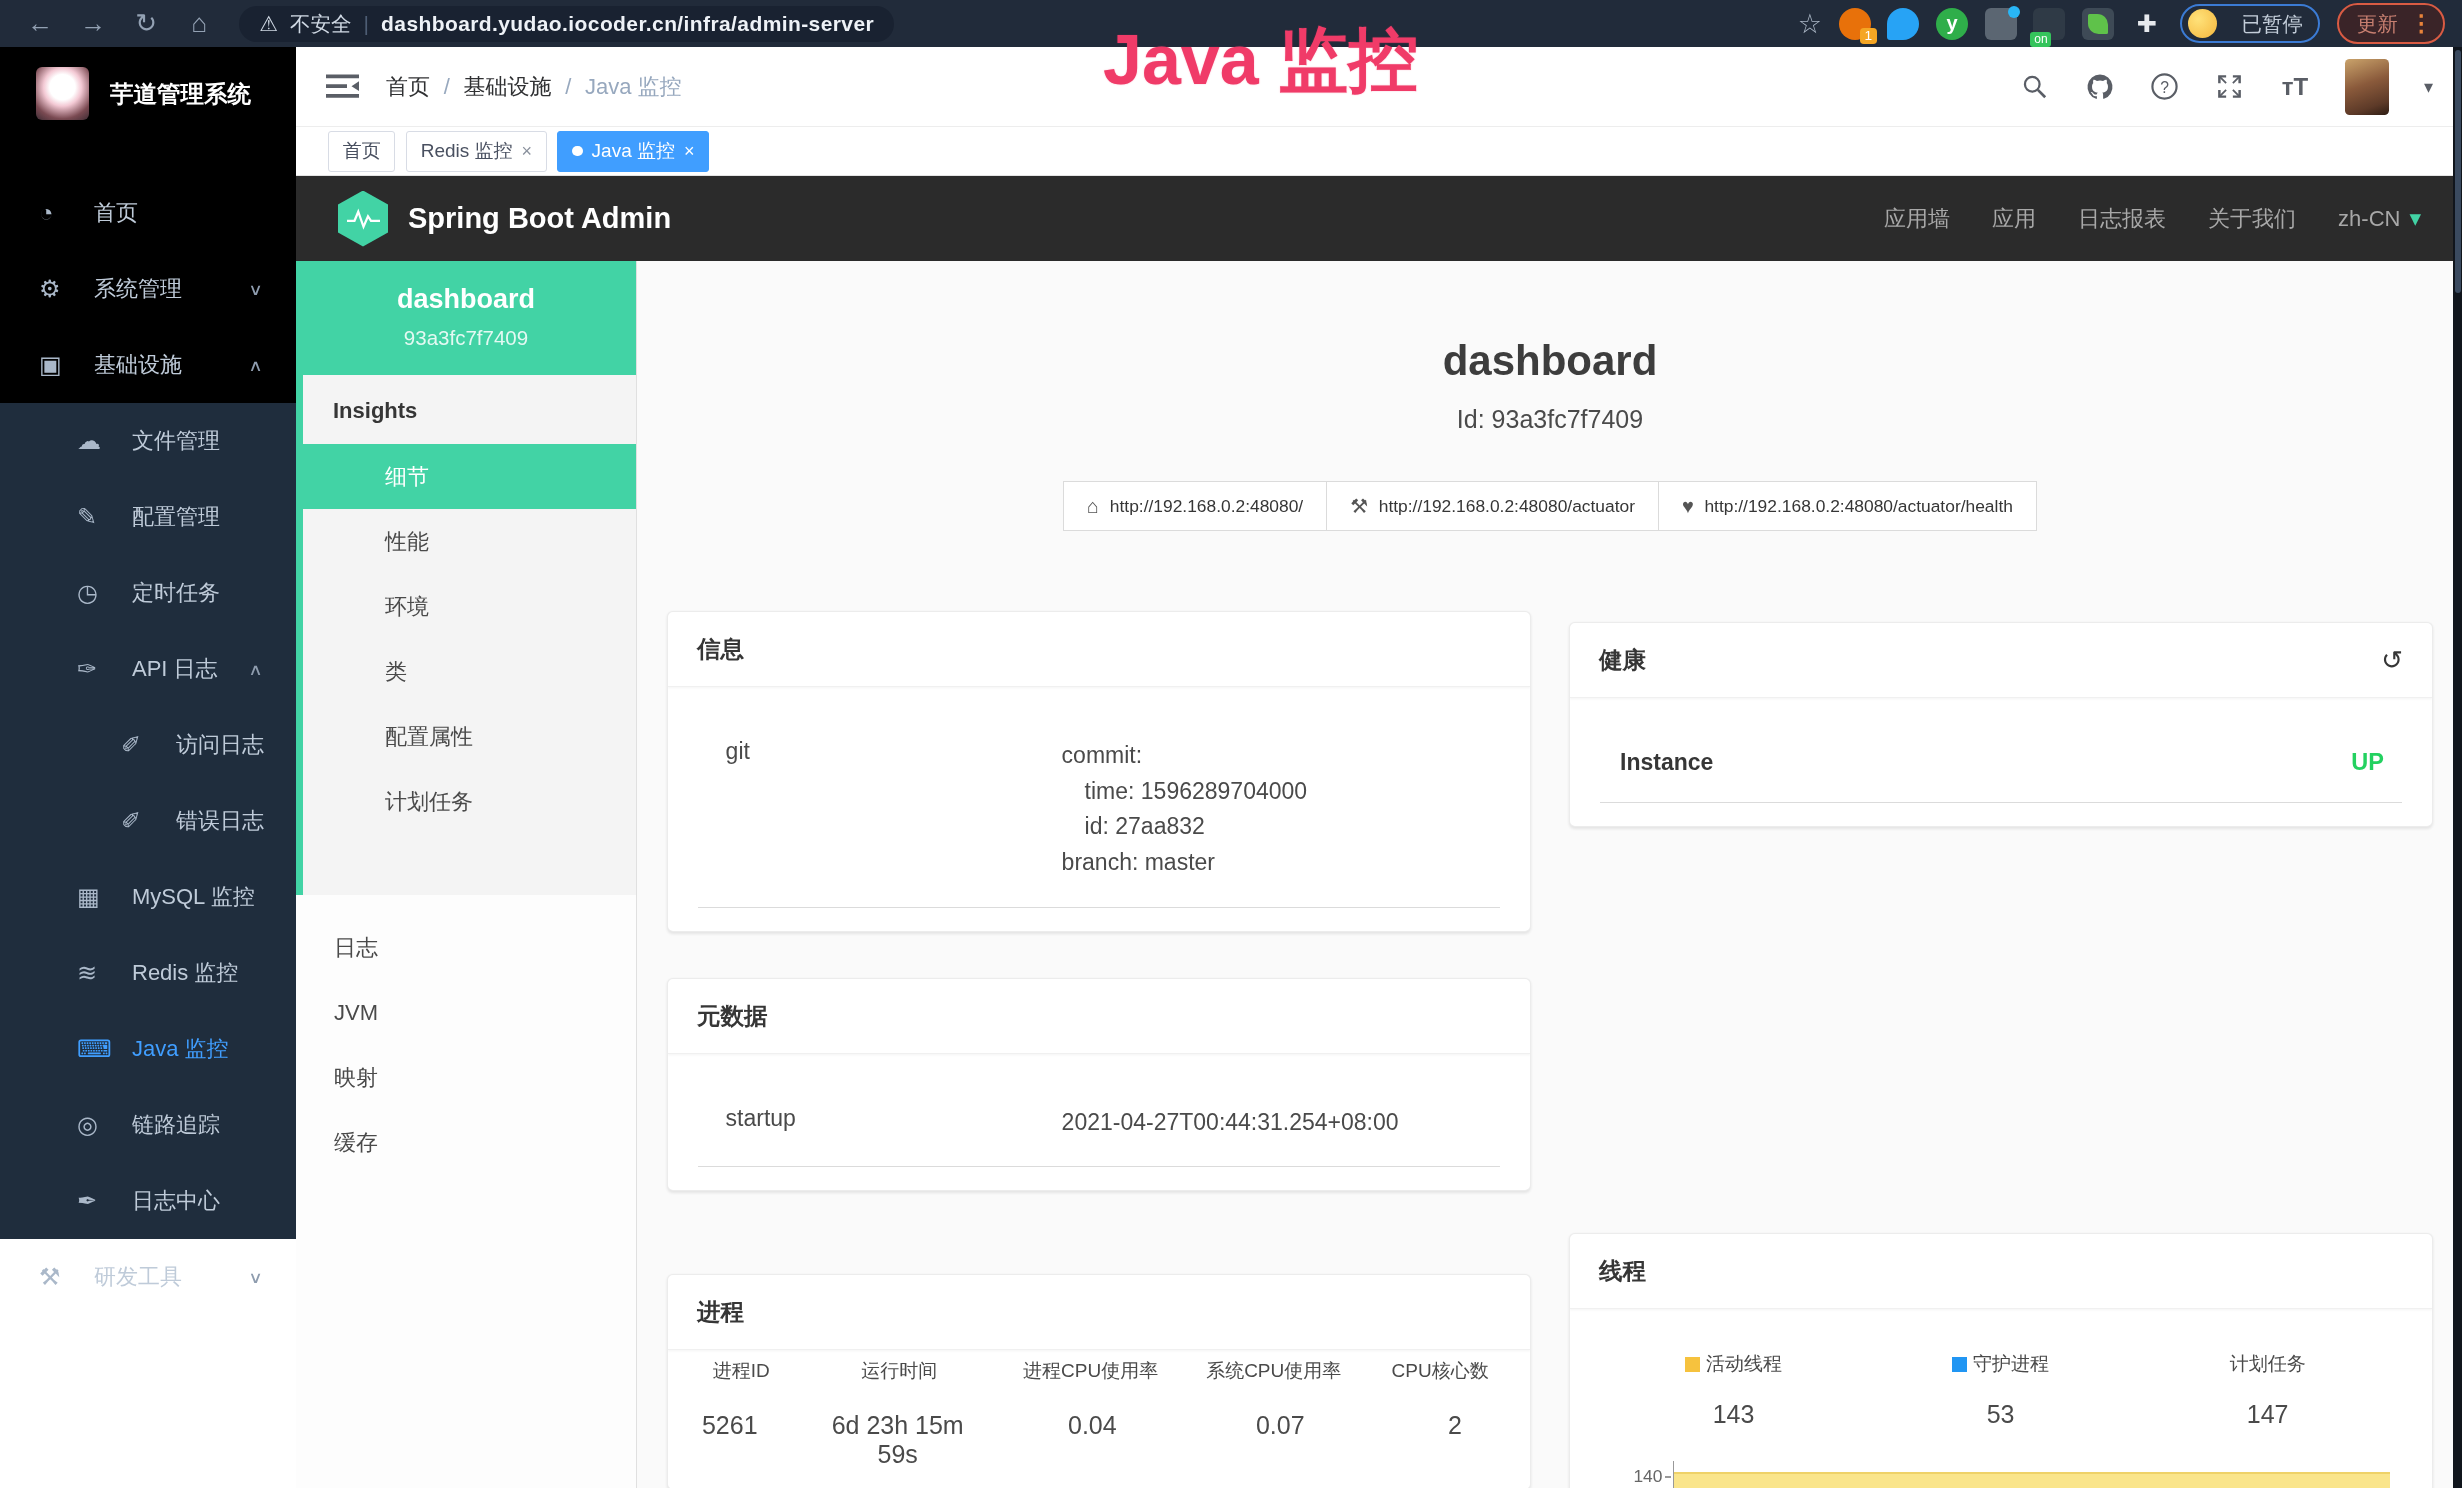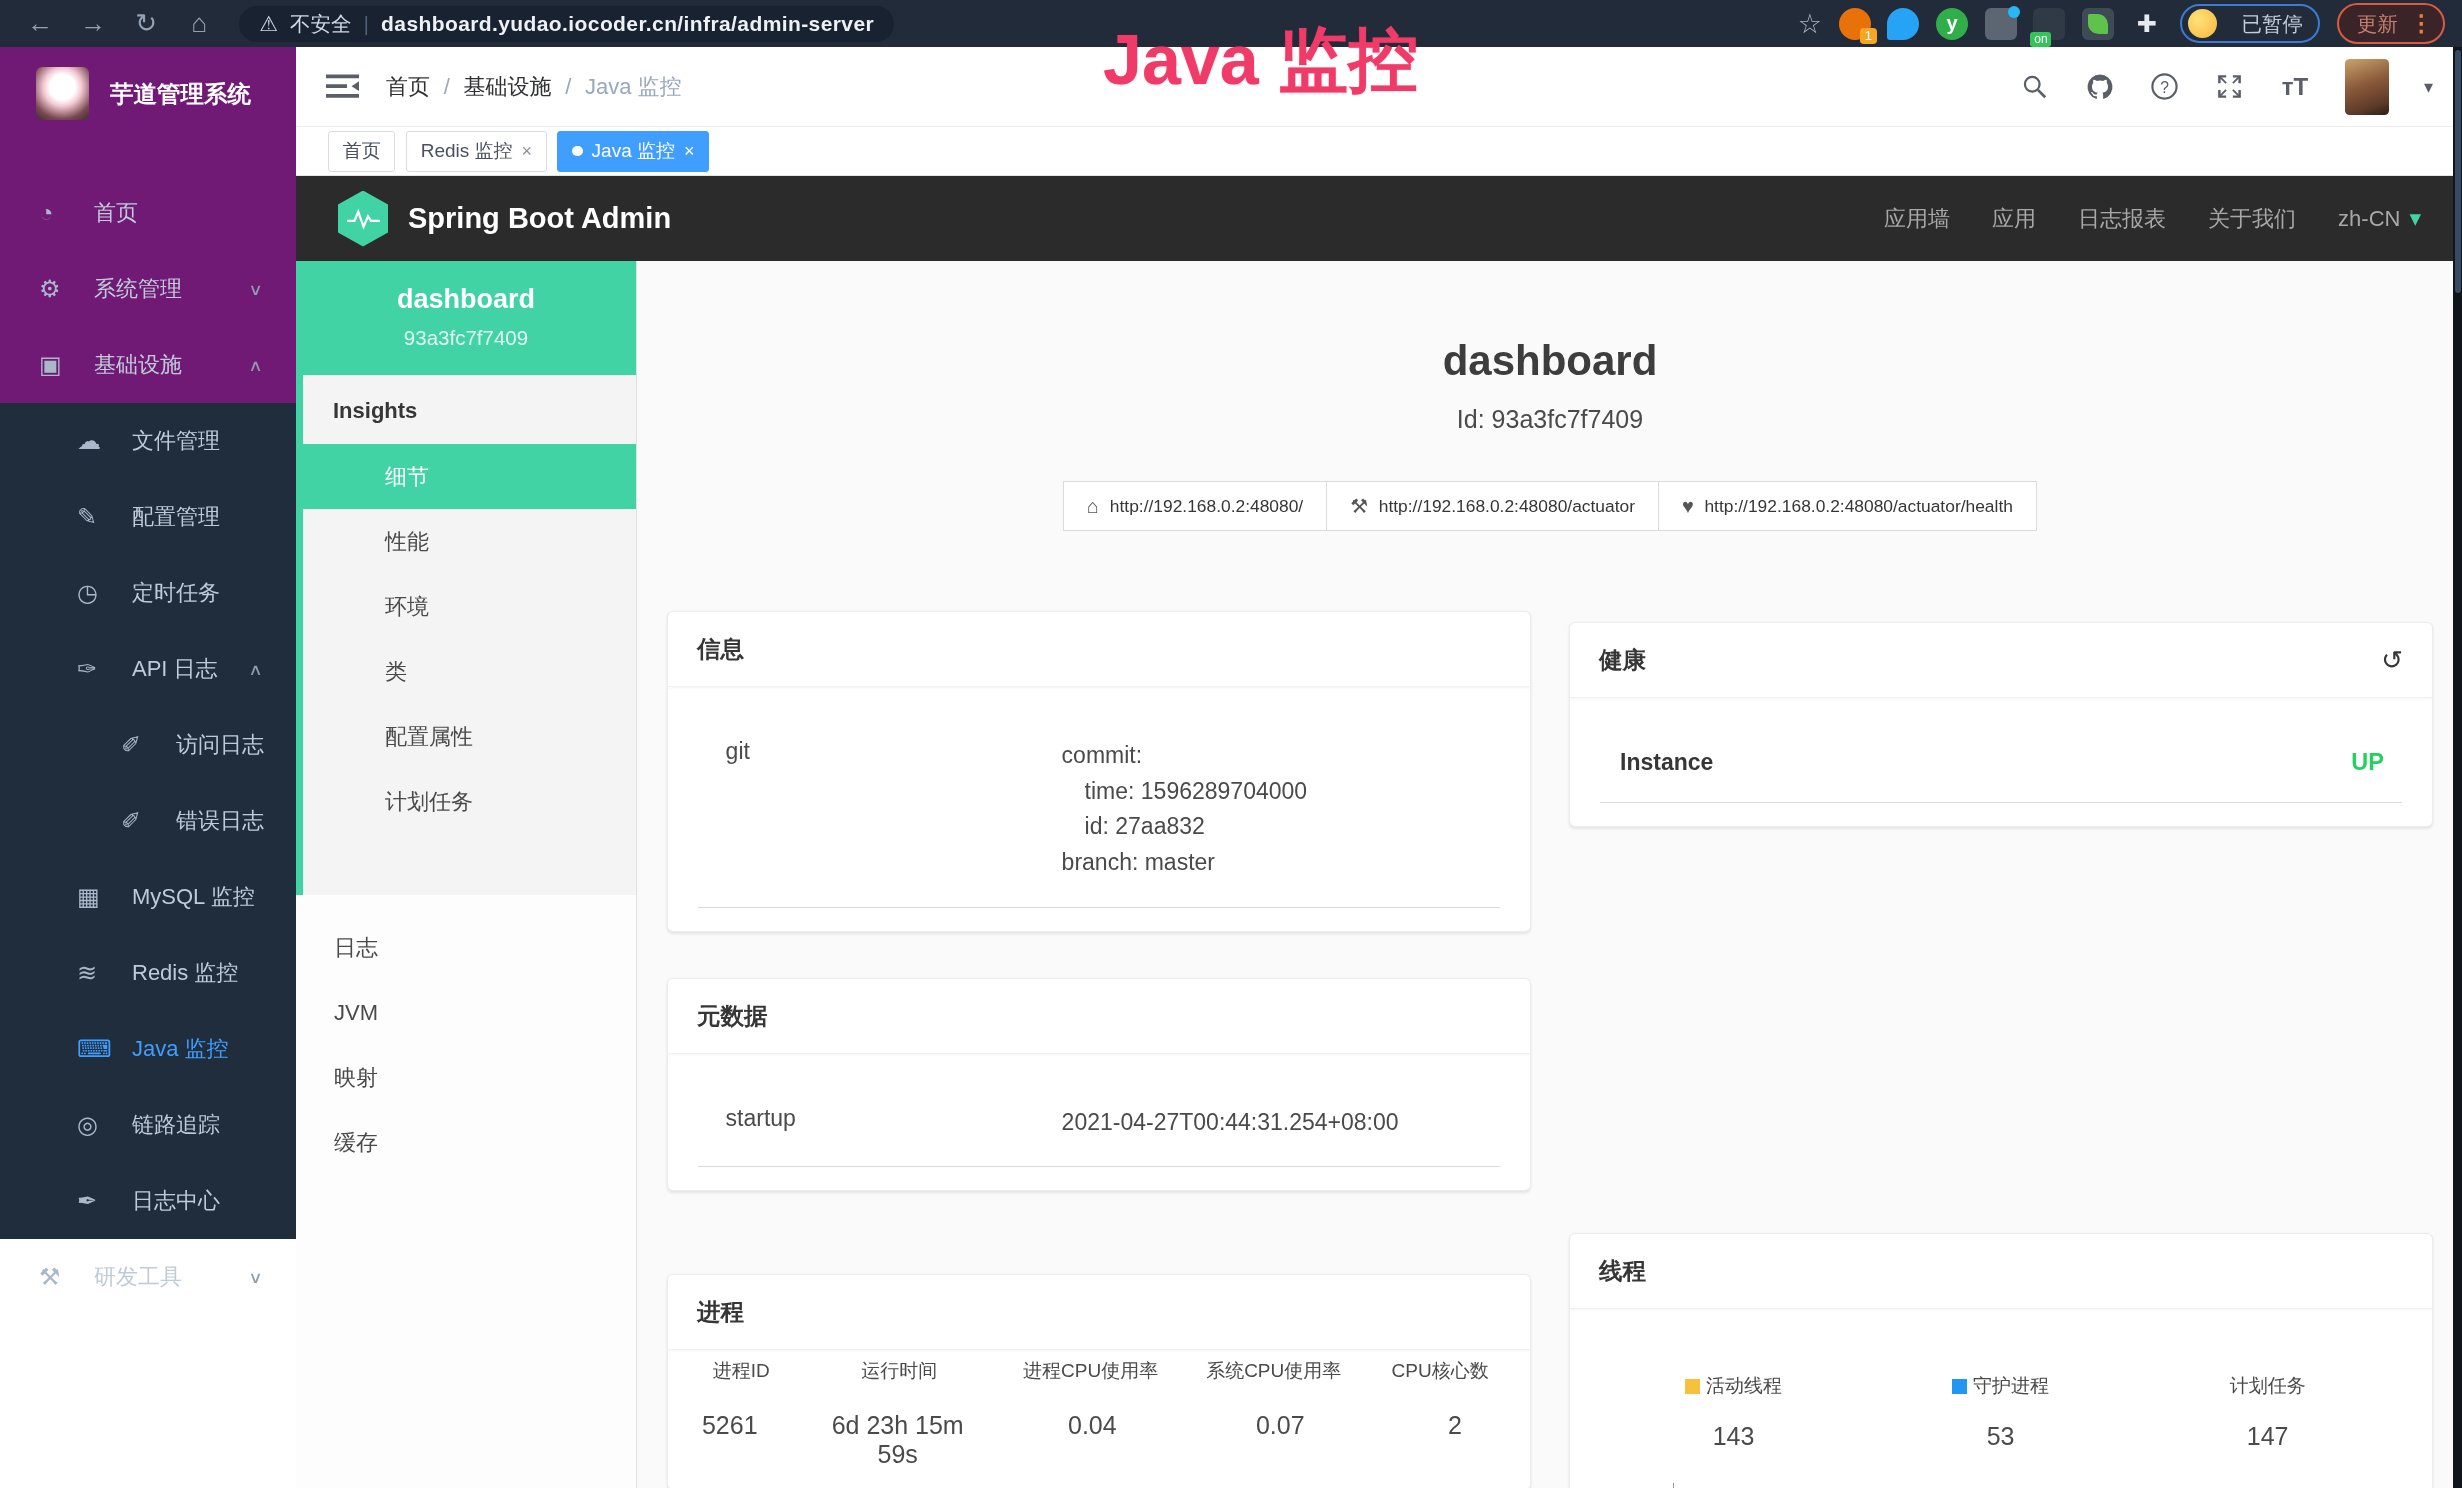--- a/index.html
+++ b/index.html
@@ -32,21 +32,21 @@
   .paused-emoji { width:29px; height:29px; border-radius:50%; background:radial-gradient(circle at 35% 35%, #ffe27a, #f5b73d); }
   .paused-label { color:#c3cdd9; font-size:20.5px; }
   .update-pill { display:flex; align-items:center; gap:12px; border:2.3px solid #d95b43; background:#3a2428; border-radius:21px; padding:4.6px 10.6px 4.6px 18px; }
   .update-label { color:#c77f70; font-size:20.5px; }
   .update-dots { color:#e8833a; font-size:23px; font-weight:bold; }
 
   
   #annotation { left:1103px; top:13.7px; z-index:50; color:#f03b68; font-size:70px; font-weight:bold; pointer-events:none; text-shadow:0 0 1.5px rgba(240,59,104,.4); }
 
   
-  #sidebar { left:0; top:47px; width:296px; height:1186px; background:#701a75; z-index:4; }
+  #sidebar { left:0; top:47px; width:296px; height:1186px; background:#000000; z-index:4; }
   #logo-row { display:flex; align-items:center; gap:21px; padding:20px 0 20px 36px; }
   #logo-img { width:53px; height:53px; border-radius:6px; background:radial-gradient(circle at 50% 38%, #fff 0 30%, #f3c9d4 45%, #7a4a52 75%, #3c2b33 100%); flex:none; }
   #app-title { color:#fff; font-size:23.5px; font-weight:bold; }
   .menu { margin-top:35px; }
   .mi { height:76px; display:flex; align-items:center; color:#bfcbd9; font-size:22px; cursor:pointer; padding-left:39px; position:relative; }
   .mi .ic { width:55px; font-size:24px; color:#aab8c9; flex:none; }
   .mi .chev { position:absolute; right:33px; font-size:20px; color:#8e9cae; transform:scaleY(.8); }
   .mi.sub { background:#1f2d3d; padding-left:77px; }
   .mi.sub2 { background:#1f2d3d; padding-left:121px; }
   .mi.active-blue { color:#409eff; }
@@ -121,21 +121,21 @@
   .ptable { padding:7.6px 15px 20px; }
   .prow { display:flex; }
   .pcell { text-align:center; }
   .pc0{width:14%;} .pc1{width:24%;} .pc2{width:22%;} .pc3{width:22%;} .pc4{width:18%;}
   .phead .pcell { font-size:19px; color:#4a4a4a; }
   .pvals { margin-top:27px;gap:41px; }
   .pvals .pcell { font-size:25px; color:#4a4a4a; }
 
   .legend-row { display:flex; margin-top:12px; }
   .leg { width:33.3%; text-align:center; }
-  .leg-top { font-size:19px; color:#4a4a4a; display:flex; align-items:center; justify-content:center; gap:6px;margin-top:22px; }
+  .leg-top { font-size:19px; color:#4a4a4a; display:flex; align-items:center; justify-content:center; gap:6px; }
   .swatch { width:15px; height:15px; display:inline-block; }
   .leg-val { font-size:25px; color:#4a4a4a; margin-top:23px; }
   #thread-chart { display:flex; margin-top:32px; height:167px; }
   #axis { width:73px; flex:none; position:relative; }
   .ytick { position:absolute; right:10.6px; font-size:17.4px; color:#666; }
   .ytick:after { content:""; position:absolute; right:-9px; top:50%; width:6.8px; height:1.5px; background:#999; }
   #area-wrap { flex:1; position:relative; margin-right:12px; border-left:1.5px solid #999; }
   #area { position:absolute; left:0; right:0; top:10.6px; bottom:-7.6px; background:#fae58b; border-top:2.3px solid #efd268; }
 
   

